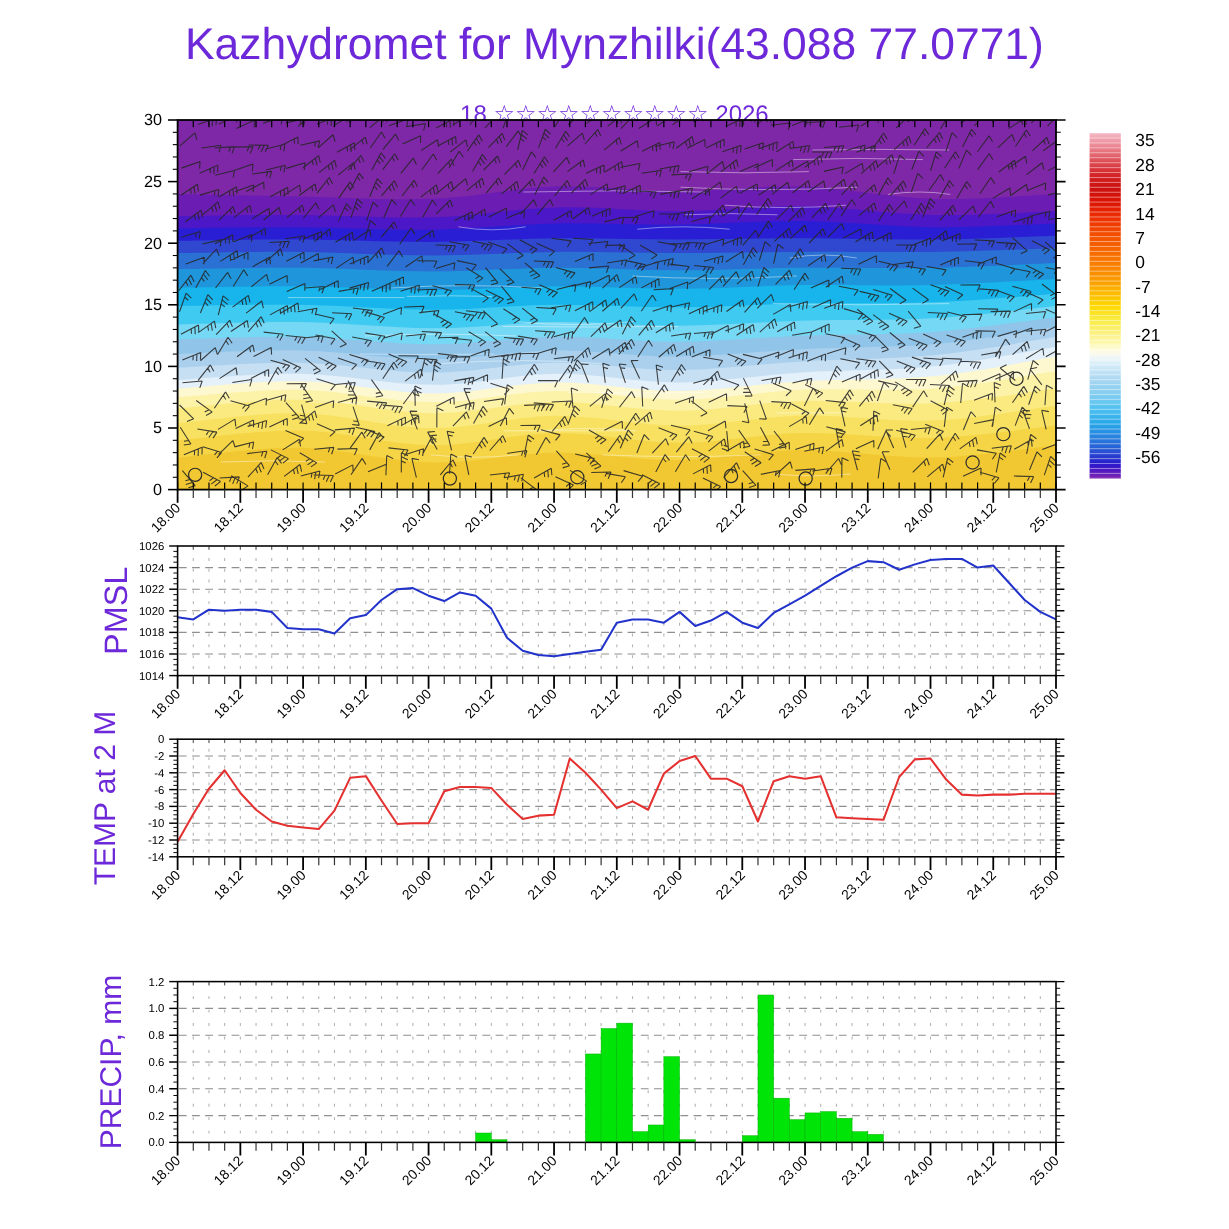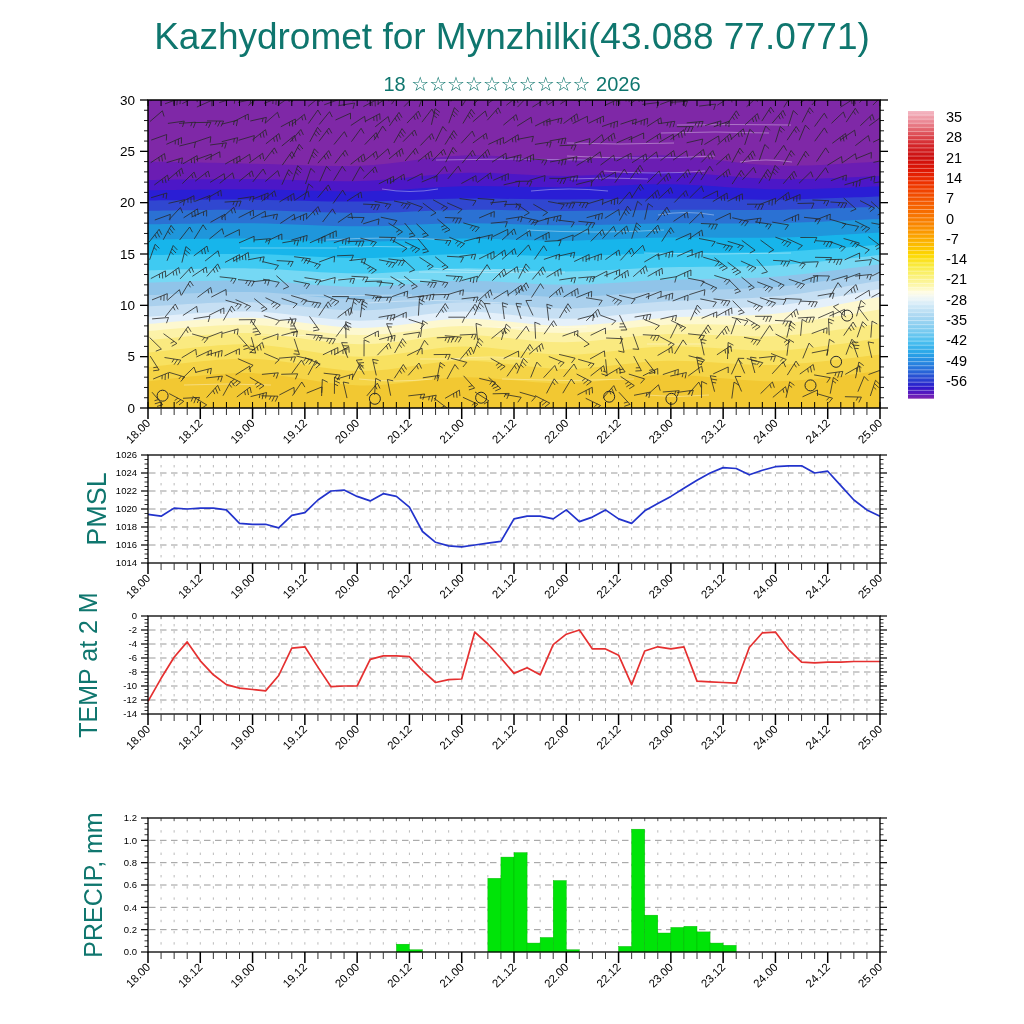--- a/index.html
+++ b/index.html
@@ -1,20 +1,20 @@
 <!DOCTYPE html>
 <html><head>
 <meta charset="utf-8">
 <style>
   html,body{margin:0;padding:0;background:#fff;width:1024px;height:1024px;overflow:hidden}
   .wrap{position:relative;width:1024px;height:1024px;background:#fff;
-        font-family:"Liberation Sans","DejaVu Sans",sans-serif;color:#0f766e}
+        font-family:"Liberation Sans","DejaVu Sans",sans-serif;color:#6d28d9}
   .title{position:absolute;top:16px;left:0;width:100%;text-align:center;
          font-size:37px;letter-spacing:0;white-space:nowrap}
-  .subtitle{position:absolute;top:72px;left:0;width:100%;text-align:center;font-size:20px}
+  .subtitle{position:absolute;top:83px;left:0;width:100%;text-align:center;font-size:20px}
   .ylab{position:absolute;white-space:nowrap;transform:translate(-50%,-50%) rotate(-90deg);
         font-size:26px}
   svg{position:absolute;left:0;top:0}
 </style>
 </head>
 <body>
 
 <div class="wrap">
   <div class="title">Kazhydromet for Mynzhilki(43.088 77.0771)</div>
   <div class="subtitle"><span>18</span> <span>☆☆☆☆☆☆☆☆☆☆</span> <span>2026</span></div>

